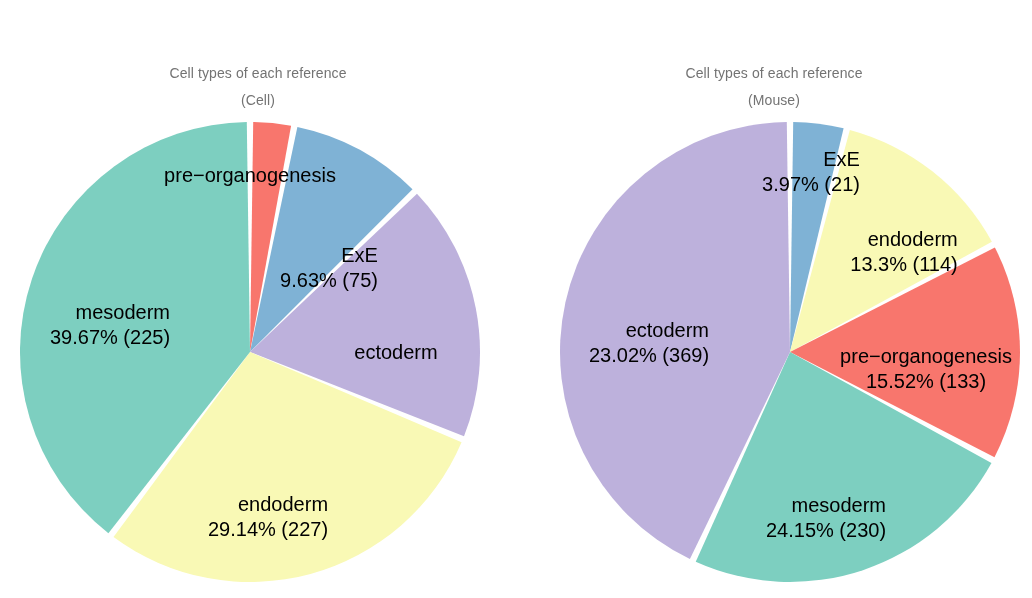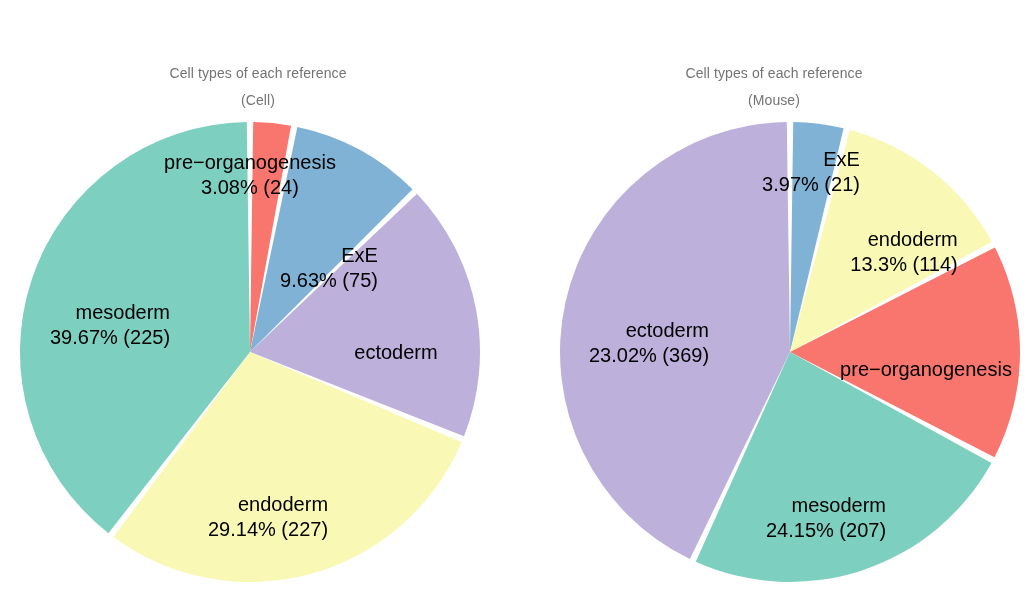--- a/index.html
+++ b/index.html
@@ -79,21 +79,20 @@
     <svg class="pie-svg" id="pie-human" viewBox="0 0 516 598">
         <path d="M 250.00 352.00 L 253.21 122.02 A 230 230 0 0 1 291.09 125.70 Z" fill="#F8766D" stroke="none"></path>
         <path d="M 250.00 352.00 L 297.39 126.94 A 230 230 0 0 1 412.50 189.23 Z" fill="#7FB2D5" stroke="none"></path>
         <path d="M 250.00 352.00 L 416.98 193.83 A 230 230 0 0 1 464.00 436.29 Z" fill="#BDB1DC" stroke="none"></path>
         <path d="M 250.00 352.00 L 461.56 442.23 A 230 230 0 0 1 113.51 537.12 Z" fill="#F9F9B5" stroke="none"></path>
         <path d="M 250.00 352.00 L 108.39 533.24 A 230 230 0 0 1 246.79 122.02 Z" fill="#7DCFC0" stroke="none"></path>
       </svg>
 
     <div class="slice-label" id="lbl-h-preorg" style="left:250px; top:175px;">
       <span class="lbl-name">pre−organogenesis</span>
-      <span class="lbl-value">3.08% (24)</span>
     </div>
 
     <div class="slice-label" id="lbl-h-exe" style="left:329px; top:268px;">
       <span class="lbl-name">ExE</span>
       <span class="lbl-value">9.63% (75)</span>
     </div>
 
     <div class="slice-label" id="lbl-h-ecto" style="left:396px; top:352px;">
       <span class="lbl-name">ectoderm</span>
     </div>
@@ -130,25 +129,26 @@
       <span class="lbl-value">3.97% (21)</span>
     </div>
 
     <div class="slice-label" id="lbl-m-endo" style="left:388px; top:252px;">
       <span class="lbl-name">endoderm</span>
       <span class="lbl-value">13.3% (114)</span>
     </div>
 
     <div class="slice-label" id="lbl-m-preorg" style="left:410px; top:369px;">
       <span class="lbl-name">pre−organogenesis</span>
+      <span class="lbl-value">15.52% (133)</span>
     </div>
 
     <div class="slice-label" id="lbl-m-meso" style="left:310px; top:518px;">
       <span class="lbl-name">mesoderm</span>
-      <span class="lbl-value">24.15% (207)</span>
+      <span class="lbl-value">24.15% (230)</span>
     </div>
 
     <div class="slice-label" id="lbl-m-ecto" style="left:133px; top:343px;">
       <span class="lbl-name">ectoderm</span>
       <span class="lbl-value">23.02% (369)</span>
     </div>
 
   </div>
 
 </div>

